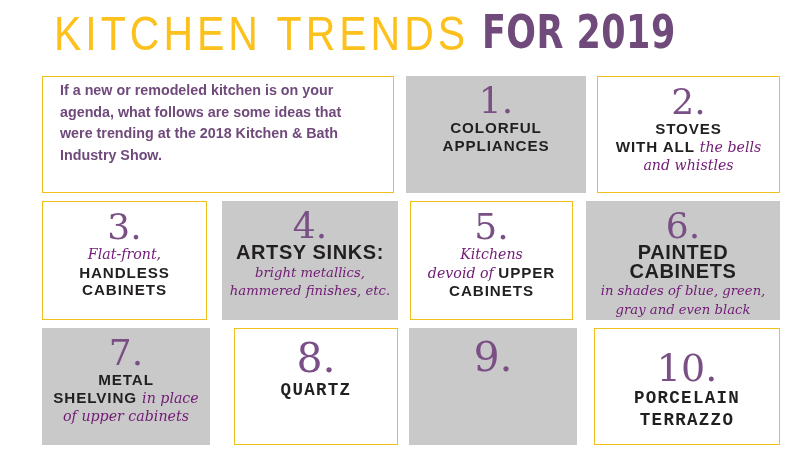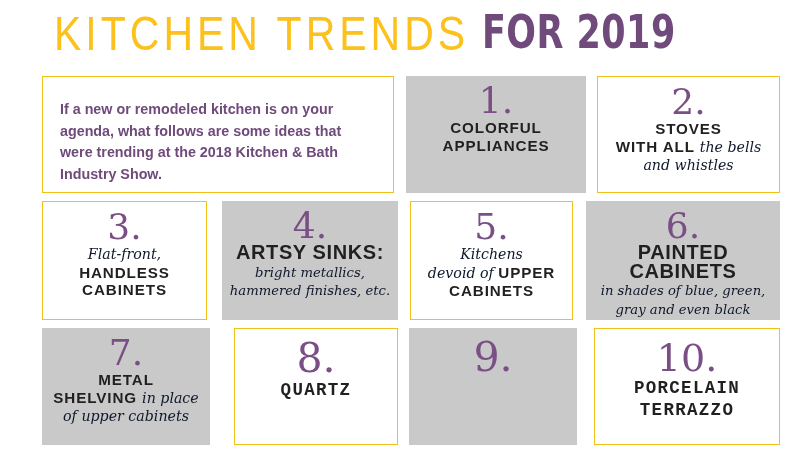--- a/index.html
+++ b/index.html
@@ -80,41 +80,41 @@
     box-sizing: border-box;
     background: #ffffff;
     border: 1.6px solid #F2C01B;
     left: 42px;
     top: 76px;
     width: 352px;
     height: 117px;
     display: flex;
     align-items: flex-start;
     justify-content: center;
-    padding: 22px 17px 8px 17px;
+    padding: 3px 17px 8px 17px;
   }
   .intro-text {
     font-family: "Liberation Sans", sans-serif;
     font-size: 14.3px;
     line-height: 21.5px;
     font-weight: 700;
     color: #6F4A7B;
     text-align: left;
   }
 
   
   .num {
     font-family: "DejaVu Serif", serif;
     color: #7A4F85;
     font-weight: 400;
     line-height: 1;
     display: block;
   }
   .num-1 { font-size: 41px; margin-top: 9px; }
-  .num-2 { font-size: 38px; margin-top: 10px; }
+  .num-2 { font-size: 38px; margin-top: 20px; }
   .num-3 { font-size: 36px; margin-top: 7px; }
 
   .lines {
     width: 100%;
     text-align: center;
     padding: 0 0;
     box-sizing: border-box;
   }
   .ln {
     display: block;
@@ -128,21 +128,21 @@
     color: #211F1F;
   }
   .cap.sm {
     font-size: 20px;
     letter-spacing: 0.6px;
   }
   .it {
     font-family: "DejaVu Serif", serif;
     font-style: italic;
     font-size: 14.2px;
-    color: #0f172a;
+    color: #701a75;
     letter-spacing: 0px;
   }
   .it.sm { font-size: 13.2px; }
 
   .big-cap {
     font-family: Liberation Mono, monospace;
     font-weight: 700;
     font-size: 17.5px;
     letter-spacing: 1.3px;
     color: #211F1F;

